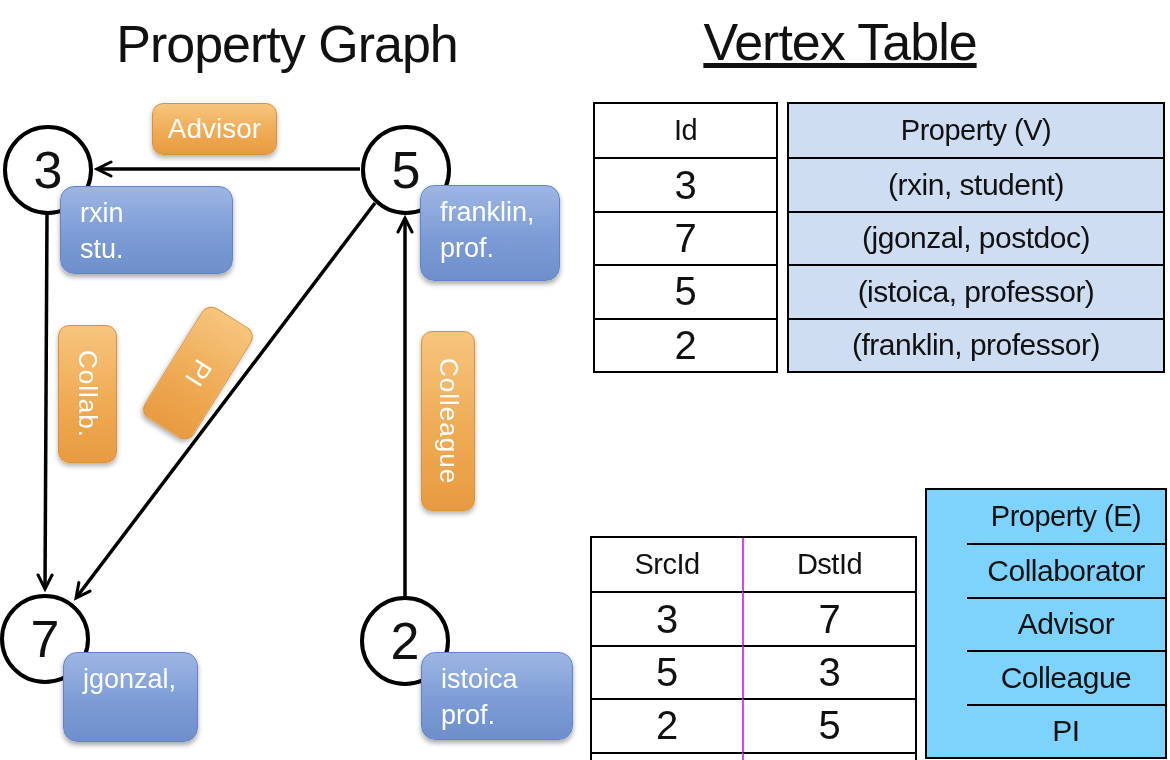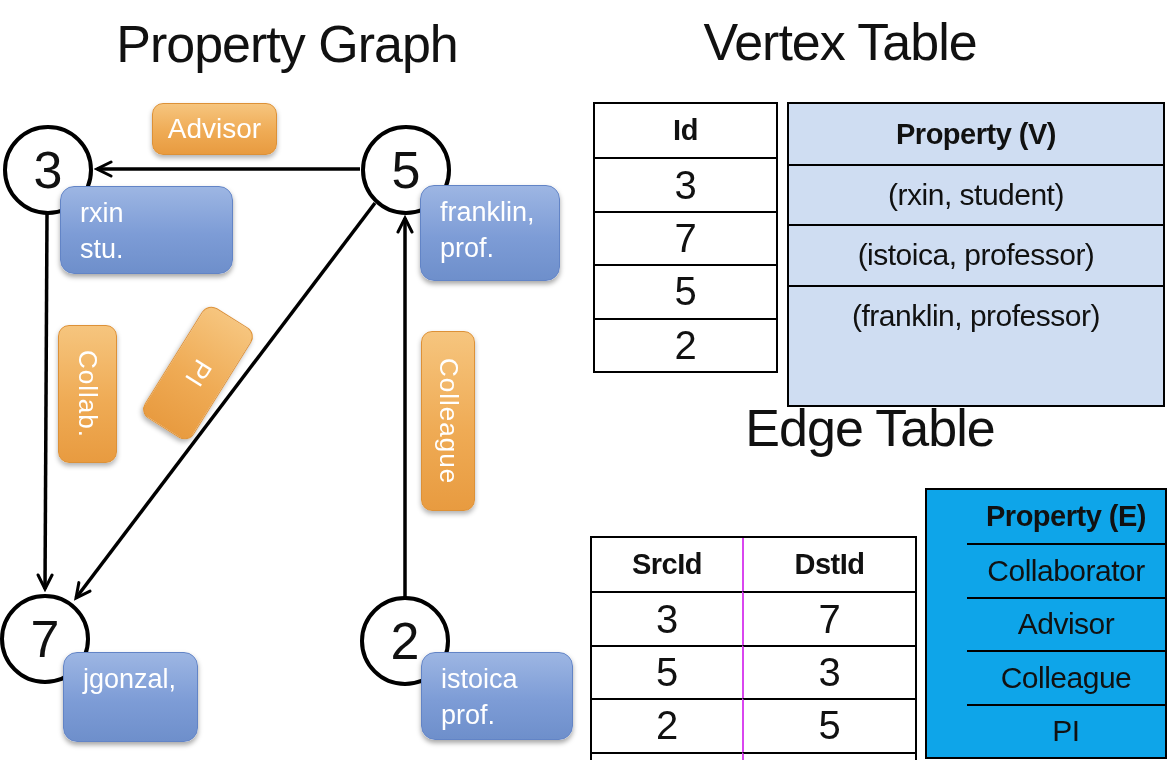--- a/index.html
+++ b/index.html
@@ -3,21 +3,21 @@
 <meta charset="utf-8">
 <style>
   html,body{margin:0;padding:0;background:#fff;width:1170px;height:760px;overflow:hidden;
     font-family:"Liberation Sans","DejaVu Sans",sans-serif;}
   .canvas{position:relative;width:1170px;height:760px;background:#fff;border-radius:25px;}
 
   
   .title{position:absolute;transform:translateX(-50%);font-size:52px;font-weight:300;
     color:#111;white-space:nowrap;letter-spacing:-1px;}
   .graph-title{left:287px;top:14px;}
-  .vtable-title{left:840px;top:12px;}
+  .vtable-title{left:840px;top:12px;text-decoration:underline;}
   .etable-title{left:870px;top:398px;}
 
   
   .edges{position:absolute;left:0;top:0;z-index:1;}
   .edge{stroke:#000;stroke-width:3.5px;}
 
   
   .node{position:absolute;width:90px;height:90px;border:4px solid #000;border-radius:50%;
     background:#fff;box-sizing:border-box;display:flex;align-items:center;justify-content:center;
     z-index:2;}
@@ -40,36 +40,35 @@
   .elabel.pi{transform:rotate(32deg);}
 
   
   .tblock{position:absolute;box-sizing:border-box;border:2px solid #000;background:#fff;
     display:grid;grid-template-rows:repeat(5,1fr);z-index:2;}
   .tblock.cols2{grid-template-columns:150px 1fr;margin-top:48px;}
   .cell{display:flex;align-items:center;justify-content:center;box-sizing:border-box;
     color:#111;}
   .cell.bt{border-top:2px solid #000;}
   .cell.bl{border-left:2px solid #d946ef;}
-  .cell.hdr{font-weight:bold;font-size:29px;letter-spacing:-0.5px;}
+  .cell.hdr{font-weight:normal;font-size:29px;letter-spacing:-0.5px;}
   .cell.num{font-size:40px;font-weight:300;}
   .cell.val{font-size:30px;font-weight:300;letter-spacing:-0.5px;white-space:nowrap;}
   .vt-id{left:593px;top:102px;width:185px;height:271px;}
-  .vt-prop{left:787px;top:102px;width:378px;height:305px;background:#cfddf2;}
+  .vt-prop{left:787px;top:102px;width:378px;height:271px;background:#cfddf2;}
   .et-left{left:590px;top:488px;width:327px;height:271px;}
-  .et-prop{left:925px;top:488px;width:242px;height:271px;background:#0ea5e9;padding-left:40px;}
+  .et-prop{left:925px;top:488px;width:242px;height:271px;background:#7dd3fc;padding-left:40px;}
 </style>
 </head>
 <body>
 
 <div class="canvas">
 
   <div class="title graph-title">Property Graph</div>
   <div class="title vtable-title">Vertex Table</div>
-  <div class="title etable-title">Edge Table</div>
 
   <svg class="edges" width="580" height="760" viewBox="0 0 580 760">
     <defs>
       <marker id="oarrow" viewBox="0 0 20 20" refX="17" refY="10" markerWidth="20" markerHeight="20" markerUnits="userSpaceOnUse" orient="auto">
         <path d="M 3 3 L 17 10 L 3 17" fill="none" stroke="#000" stroke-width="3" stroke-linecap="round"></path>
       </marker>
     </defs>
     <line class="edge" x1="360" y1="169" x2="97" y2="169" marker-end="url(#oarrow)"></line>
     <line class="edge" x1="47" y1="214" x2="45" y2="589" marker-end="url(#oarrow)"></line>
     <line class="edge" x1="375" y1="203" x2="76" y2="598" marker-end="url(#oarrow)"></line>
@@ -122,20 +121,21 @@
     <div class="cell hdr">Id</div>
     <div class="cell num bt">3</div>
     <div class="cell num bt">7</div>
     <div class="cell num bt">5</div>
     <div class="cell num bt">2</div>
   </div>
 
   <div class="tblock vt-prop">
     <div class="cell hdr">Property (V)</div>
     <div class="cell val bt">(rxin, student)</div>
+    <div class="cell val bt">(jgonzal, postdoc)</div>
     <div class="cell val bt">(istoica, professor)</div>
     <div class="cell val bt">(franklin, professor)</div>
   </div>
 
   <div class="tblock cols2 et-left">
     <div class="cell hdr">SrcId</div>
     <div class="cell hdr bl">DstId</div>
     <div class="cell num bt">3</div>
     <div class="cell num bt bl">7</div>
     <div class="cell num bt">5</div>

